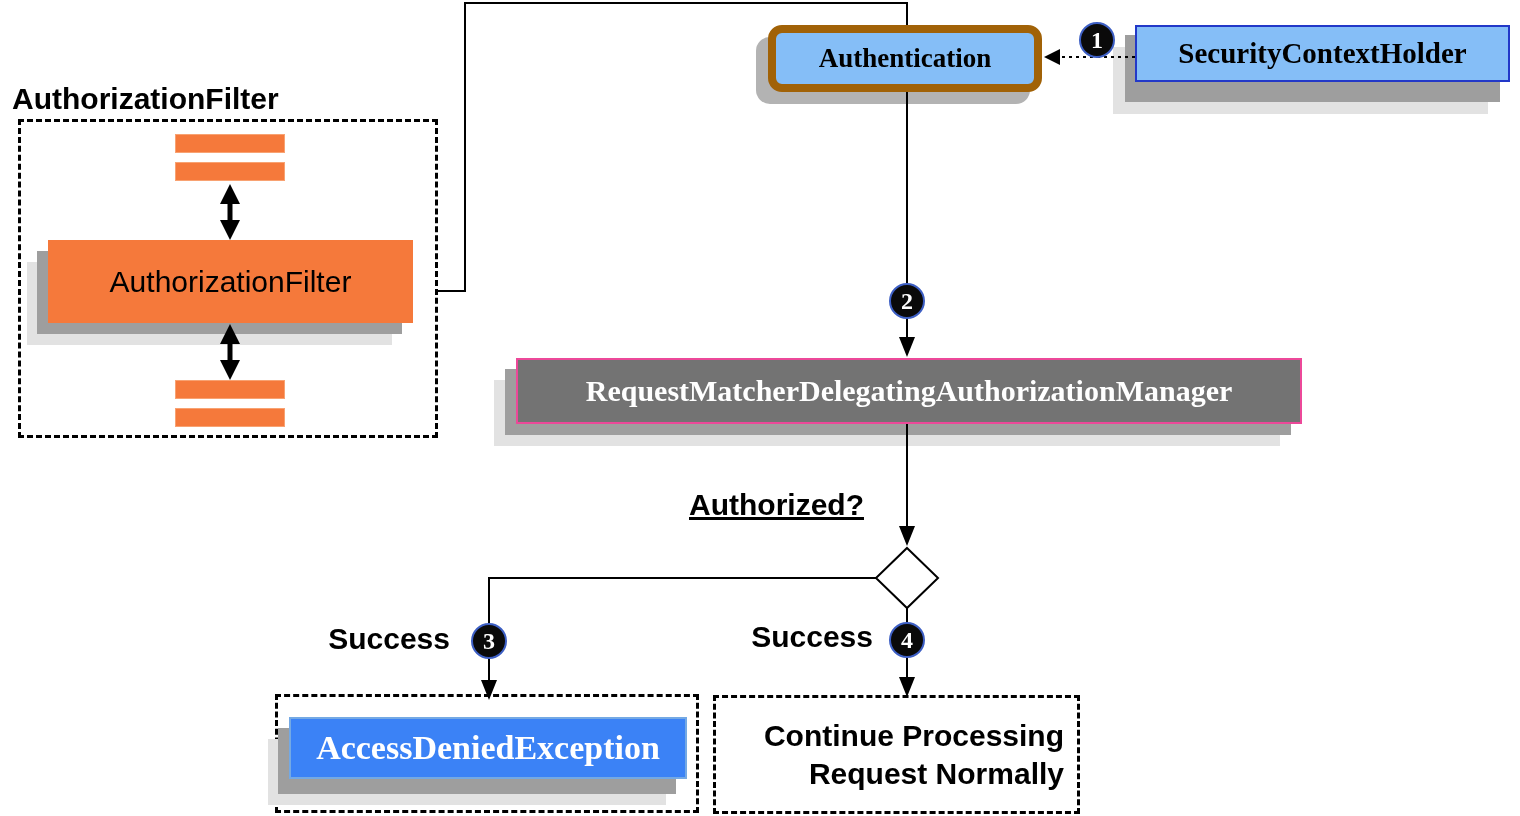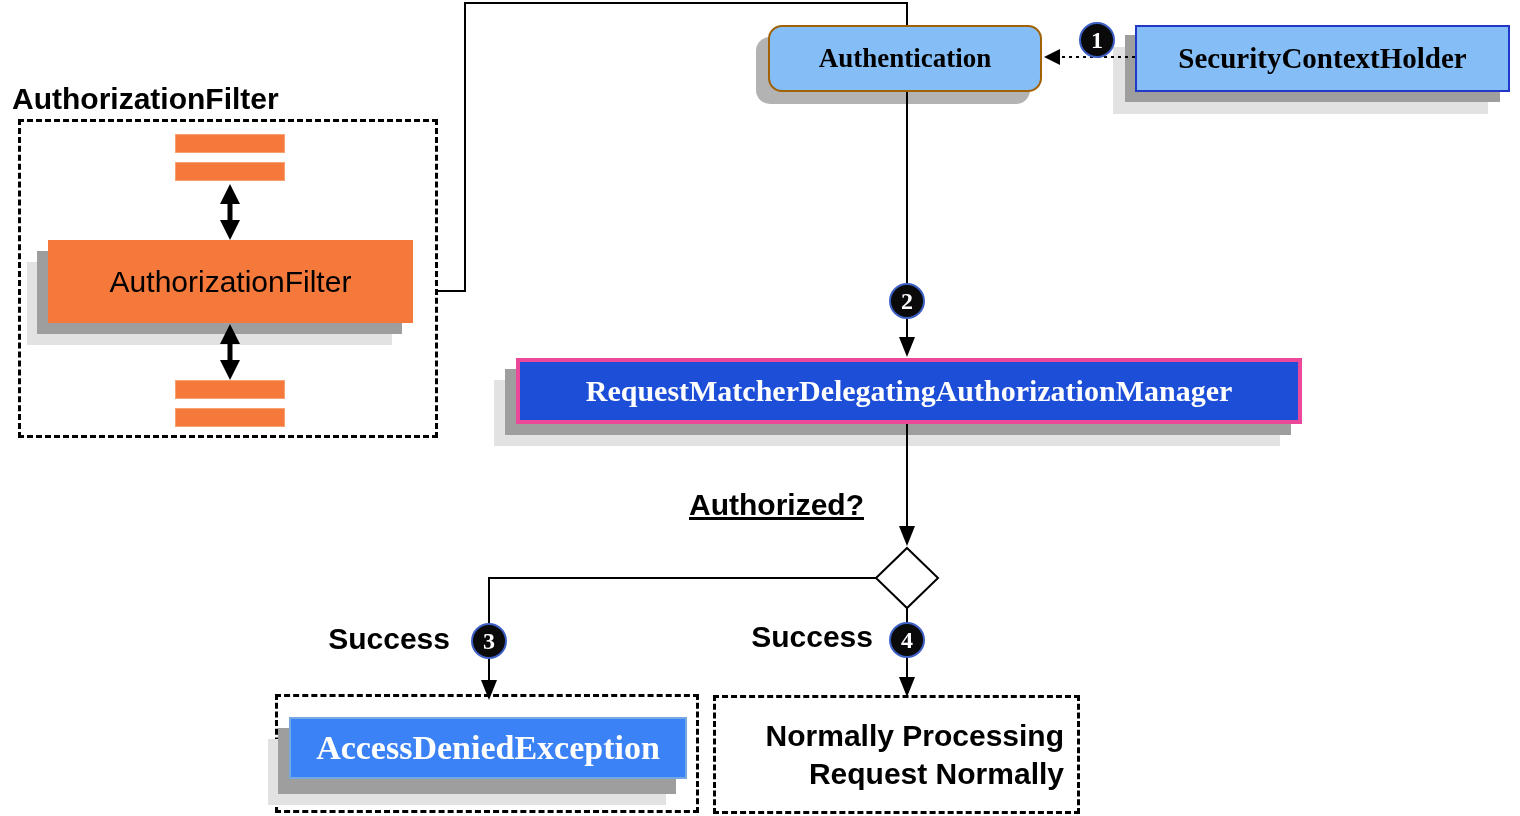--- a/index.html
+++ b/index.html
@@ -40,34 +40,34 @@
     left:48px;top:240px;width:365px;height:83px;background:#F5793B;
     font-size:30px;font-weight:normal;
   }
   .authz-sh-dark{left:37px;top:251px;width:365px;height:83px;}
   .authz-sh-light{left:27px;top:262px;width:365px;height:83px;}
 
   .serif{font-family:"Liberation Serif",serif;font-weight:bold;}
 
   .auth-box{
     left:768px;top:25px;width:274px;height:67px;border-radius:14px;
-    background:#85BEF7;border:2px solid #a16207;font-size:27px;
+    background:#85BEF7;border:8px solid #a16207;font-size:27px;
   }
   .auth-sh{left:756px;top:37px;width:274px;height:67px;}
 
   .sch-box{
-    left:1135px;top:25px;width:375px;height:67px;
+    left:1135px;top:25px;width:375px;height:57px;
     background:#85BEF7;border:2px solid #2238C8;font-size:29px;
   }
   .sch-sh-dark{left:1125px;top:35px;width:375px;height:67px;}
   .sch-sh-light{left:1113px;top:47px;width:375px;height:67px;}
 
   .rmdam-box{
     left:516px;top:358px;width:786px;height:66px;
-    background:#1d4ed8;border:4px solid #ec4899;color:#fff;font-size:30px;
+    background:#737373;border:2px solid #ec4899;color:#fff;font-size:30px;
   }
   .rmdam-sh-dark{left:505px;top:369px;width:786px;height:66px;}
   .rmdam-sh-light{left:494px;top:380px;width:786px;height:66px;}
 
   .flow-label{
     font-size:30px;font-weight:bold;color:#000;white-space:nowrap;
   }
   .authorized-label{left:689px;top:488px;width:200px;text-align:left;text-decoration:underline;}
   .denied-label{left:325px;top:622px;width:125px;text-align:right;}
   .success-label{left:723px;top:620px;width:150px;text-align:right;}
@@ -163,21 +163,21 @@
   <div class="abs flow-label denied-label z-node">Success</div>
   <div class="abs flow-label success-label z-node">Success</div>
 
   <div class="abs dashed-box denied-dashed z-dashed"></div>
   <div class="abs shadow-light ade-sh-light z-shadow"></div>
   <div class="abs shadow-dark ade-sh-dark z-shadow"></div>
   <div class="abs node serif ade-box z-node">AccessDeniedException</div>
 
   <div class="abs dashed-box success-dashed z-dashed">
     <div class="continue-text">
-      <span>Normally Processing</span>
+      <span>Continue Processing</span>
       <span>Request Normally</span>
     </div>
   </div>
 
   <div class="abs badge badge1 z-badge">1</div>
   <div class="abs badge badge2 z-badge">2</div>
   <div class="abs badge badge3 z-badge">3</div>
   <div class="abs badge badge4 z-badge">4</div>
 
 </div>

